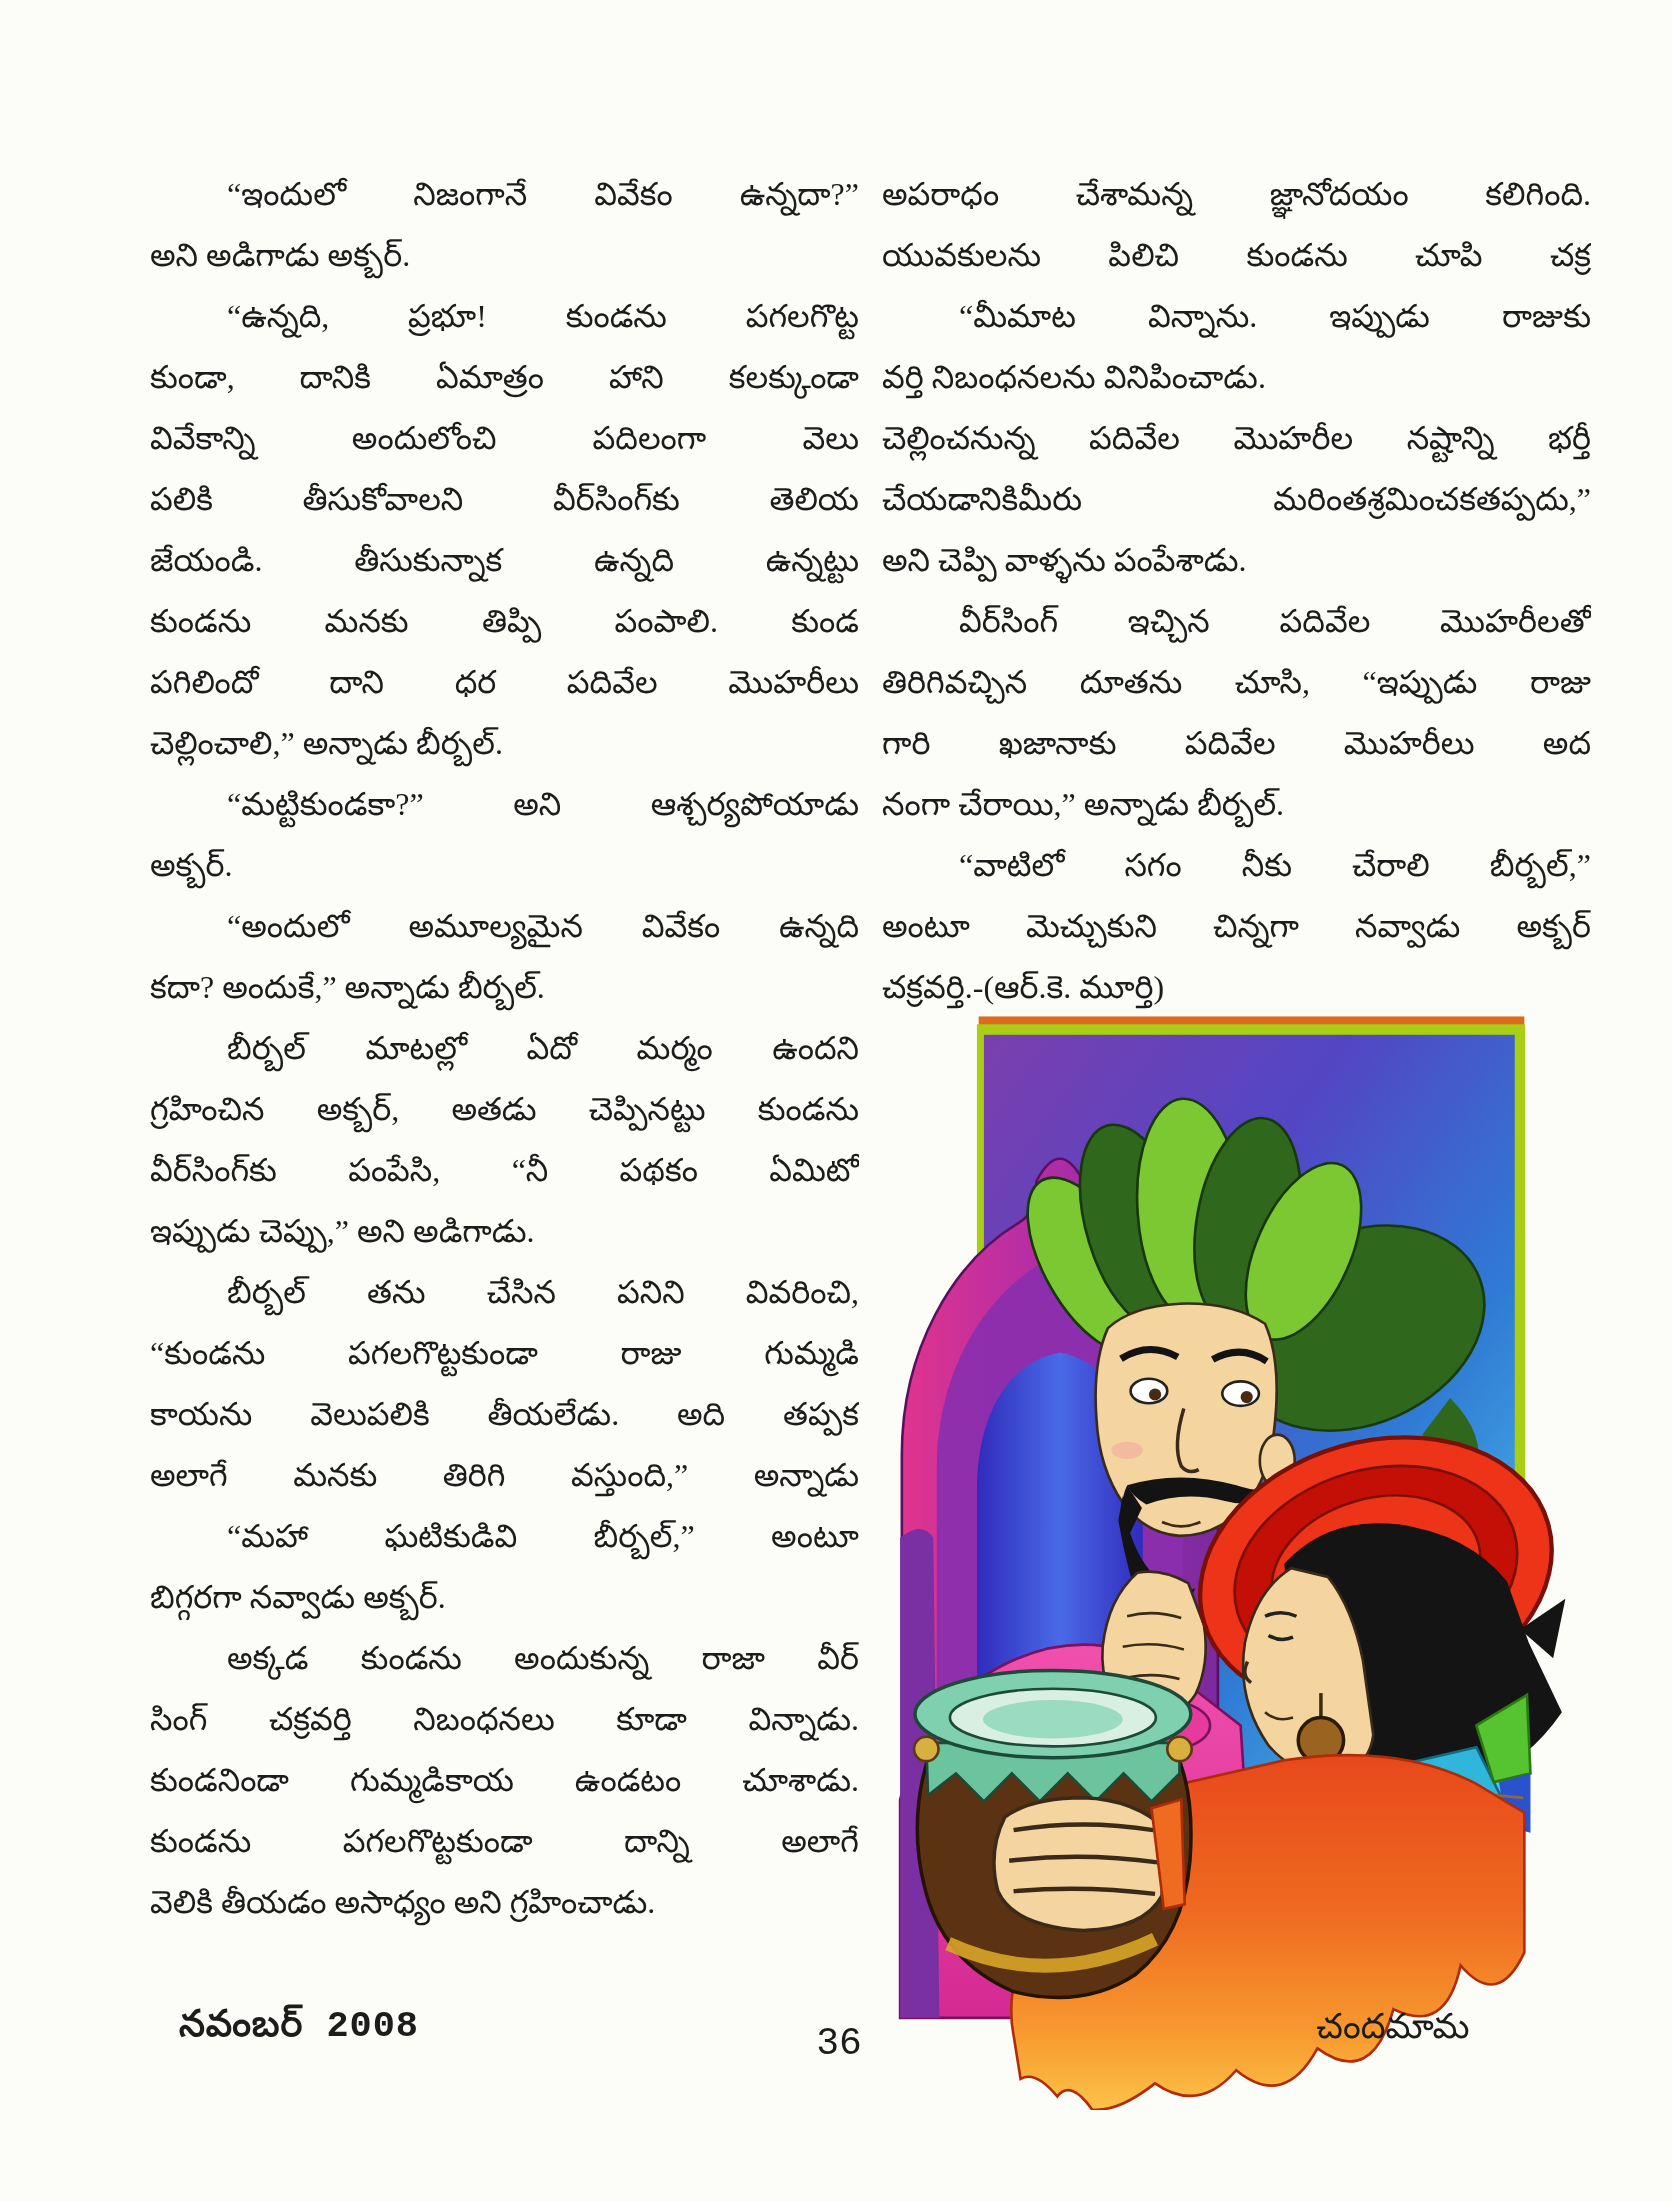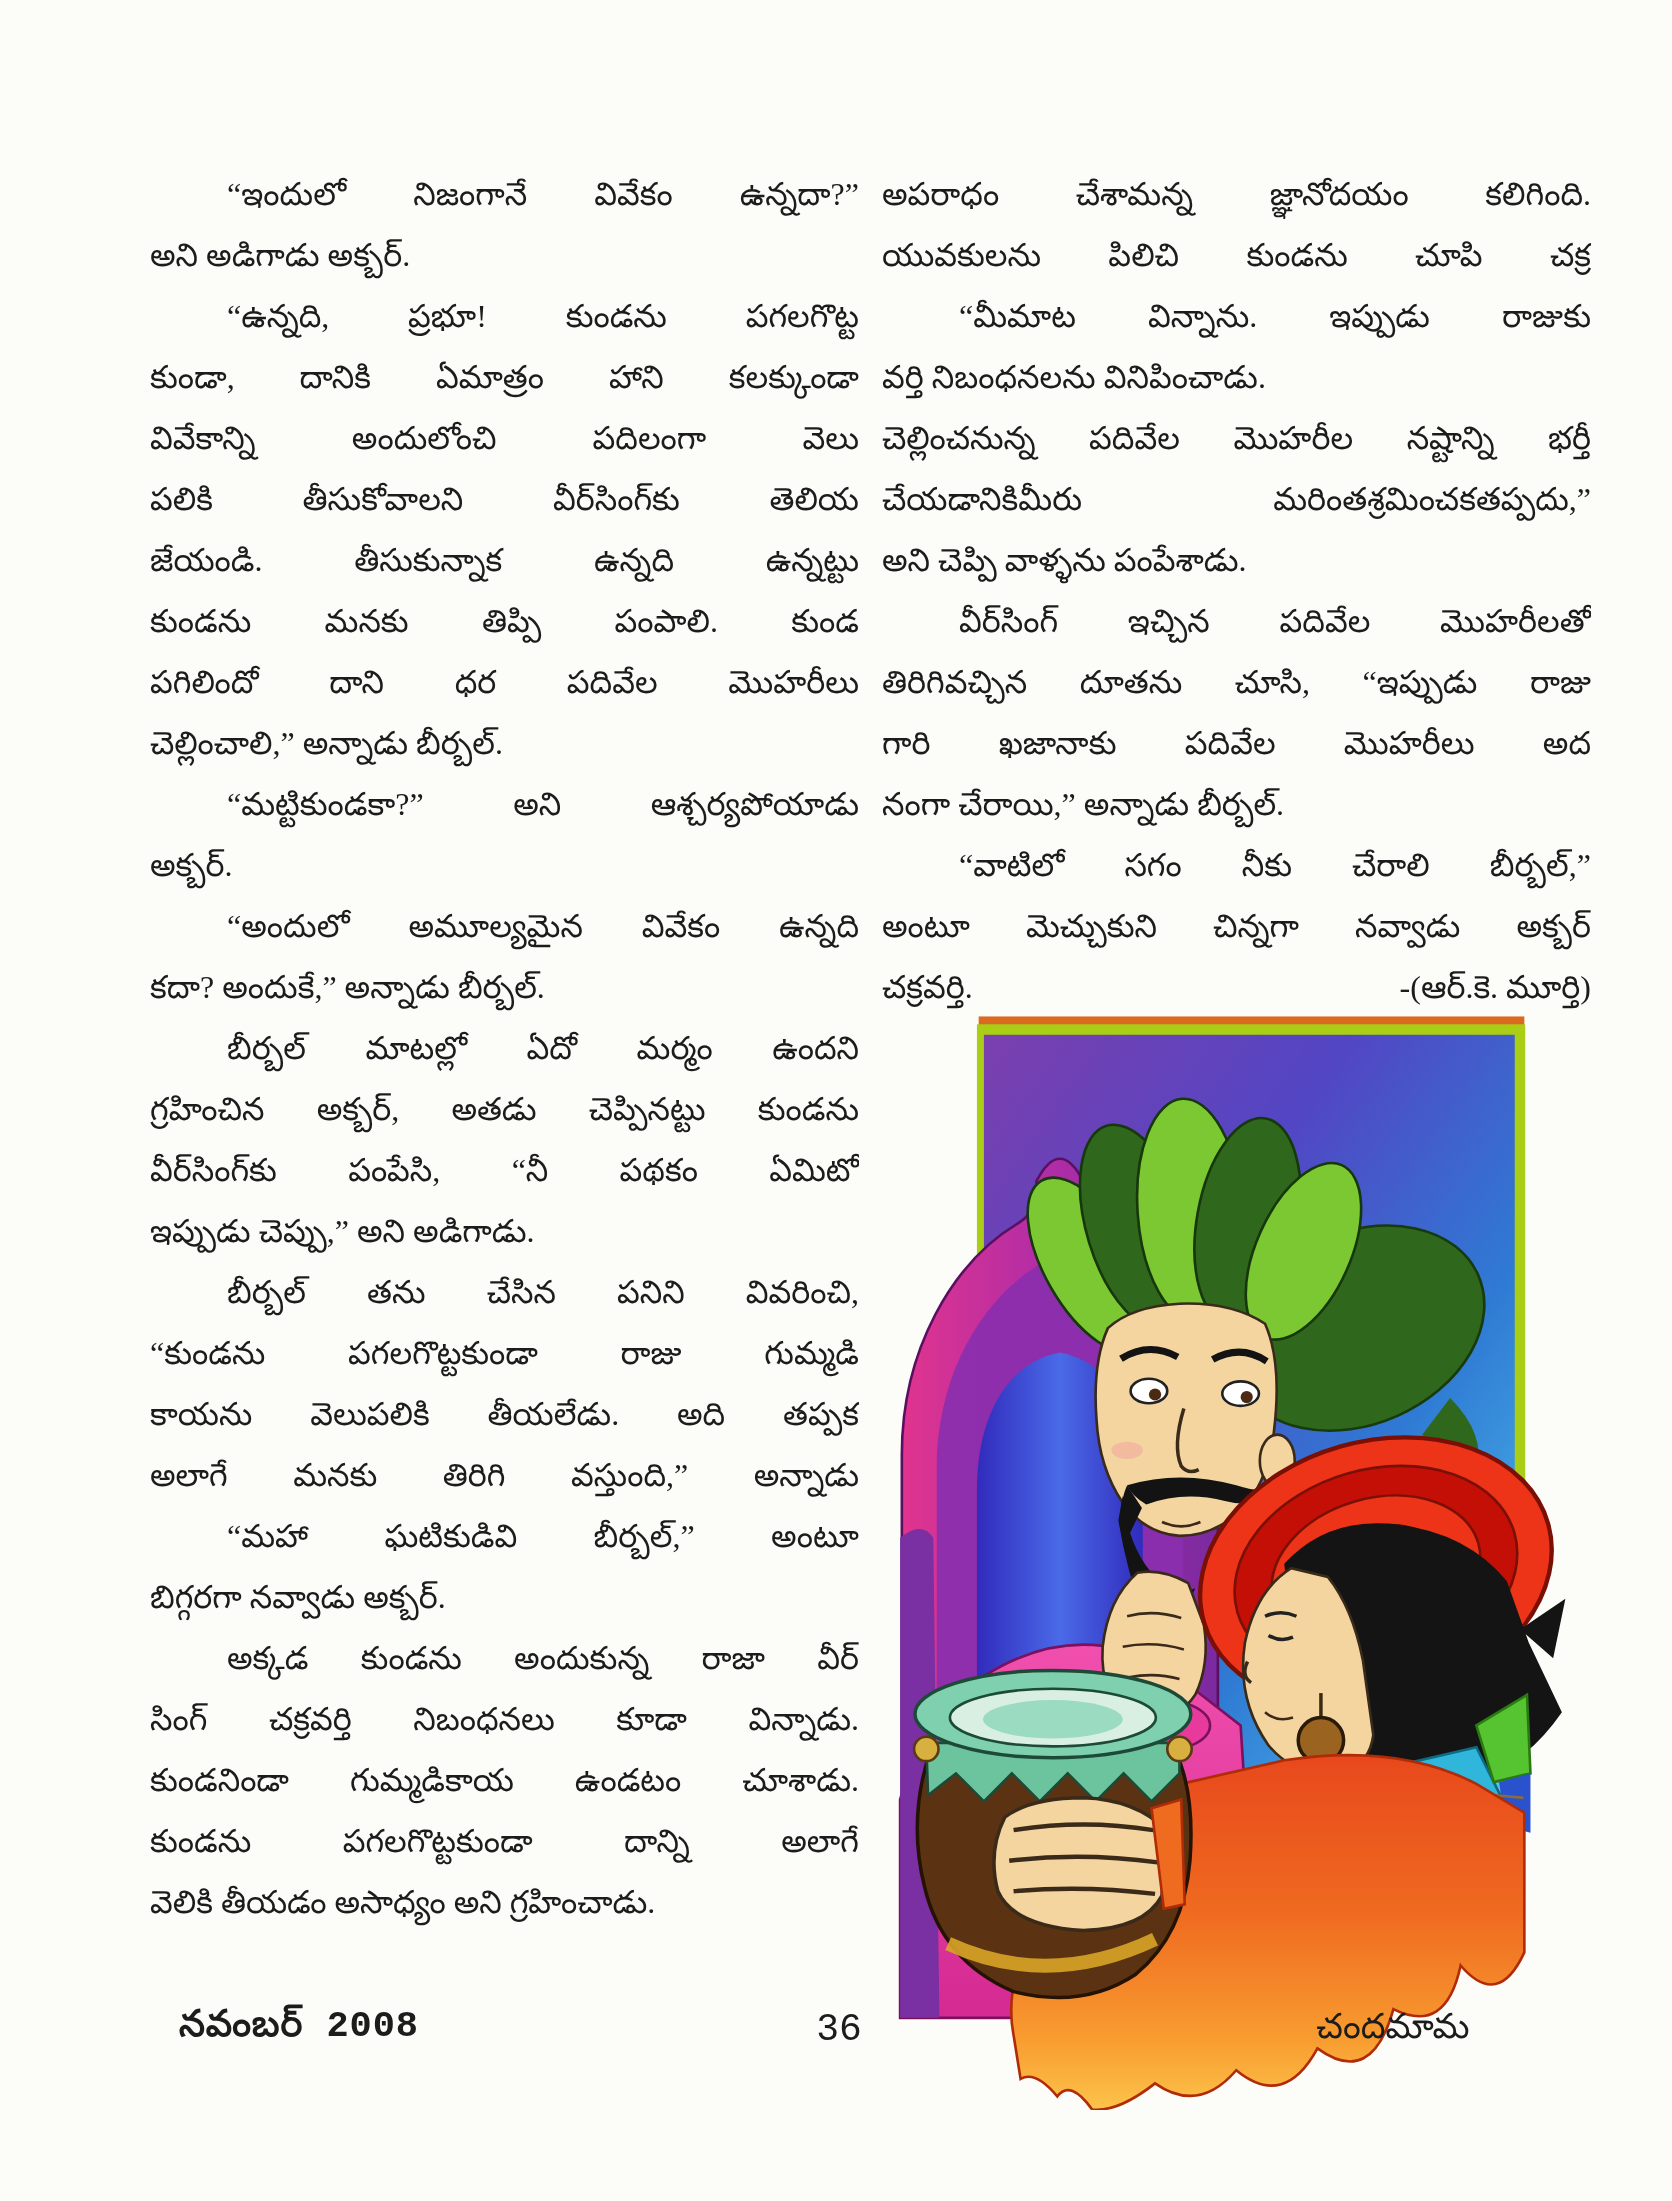--- a/index.html
+++ b/index.html
@@ -17,28 +17,28 @@
   }
   #col-left{left:131px;}
   #col-right{left:863px;}
   .line{
     height:61px;line-height:61px;
     text-align:justify;text-align-last:justify;
     overflow:hidden;white-space:nowrap;
   }
   .line.last{text-align-last:left;white-space:normal;}
   .line.indent{text-indent:77px;}
-  .line.split{display:flex;justify-content:space-between;text-indent:0;}
+  .line.split{display:flex;justify-content:flex-start;text-indent:0;}
   .footer{position:absolute;left:0;top:2004px;width:1572px;height:70px;font-family:Liberation Mono, monospace;}
   .footer-issue{
     position:absolute;left:179px;top:0;
     font-weight:bold;font-size:37px;letter-spacing:0.9px;
   }
   .footer-page{
-    position:absolute;left:769px;top:4px;width:140px;
+    position:absolute;left:769px;top:18px;width:140px;
     text-align:center;font-size:38px;
   }
   .footer-magazine{
     position:absolute;left:1275px;top:3.5px;width:236px;
     text-align:center;font-size:35px;
   }
   svg.illus{position:absolute;left:887px;top:1009px;}
 </style>
 </head>
 <body>

